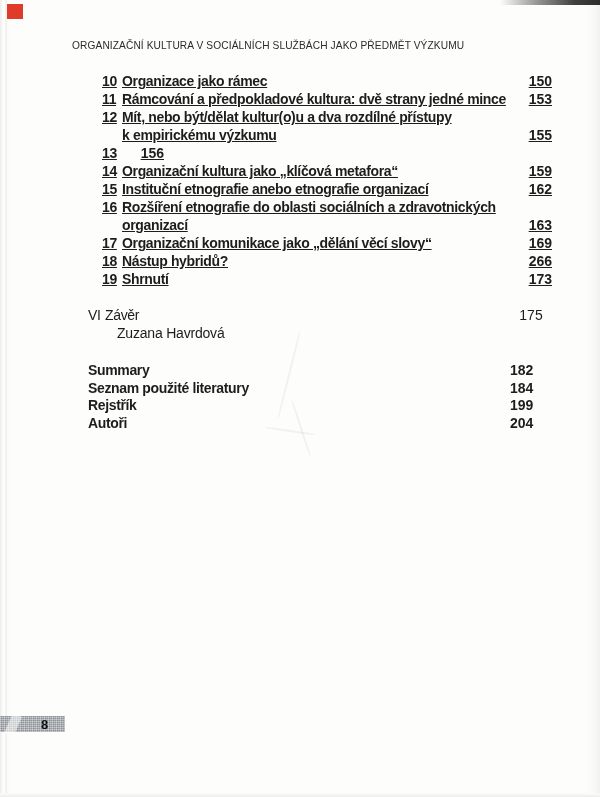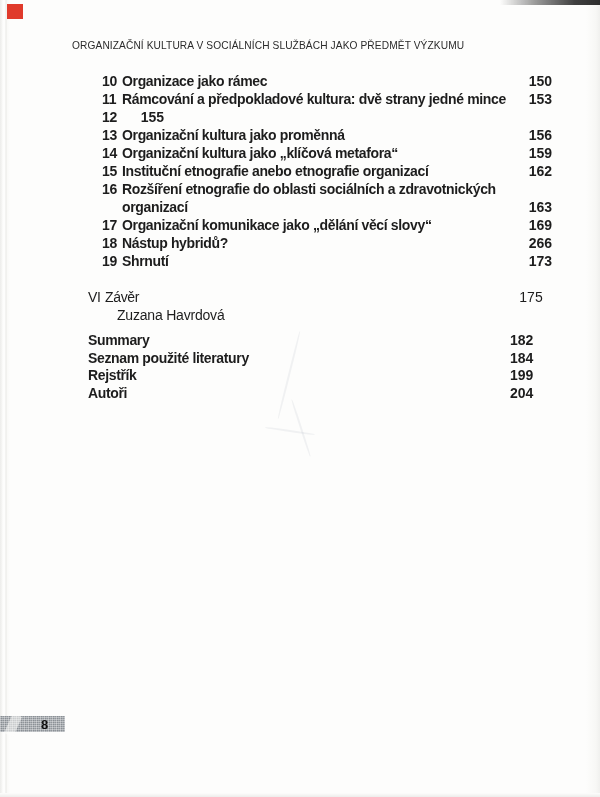--- a/index.html
+++ b/index.html
@@ -25,36 +25,36 @@
   .pm3{left:265px;top:430px;width:50px;height:2px;transform:rotate(8deg);}
   
   .red-tab{position:absolute;left:7px;top:4px;width:16px;height:15px;background:#e03a2b;}
   
   .running-head{position:absolute;left:72px;top:39px;width:470px;
     font-size:10.5px;letter-spacing:.1px;color:#2b2b2b;font-weight:400;
     transform:scaleX(.97);transform-origin:left;white-space:nowrap;}
   
   .content{position:absolute;left:88px;top:72px;width:464px;}
   .toc-entries{line-height:18px;font-size:14px;font-weight:bold;letter-spacing:-.35px;}
-  .entry{display:flex;}
+  .entry{display:flex;text-decoration:underline;}
   .entry .num{width:20px;flex:none;}
   .entry .titles{flex:1;min-width:0;}
   .entry .t1,.entry .t2{display:block;white-space:nowrap;}
   .entry .t2:empty{display:none;}
   .entry .pg{flex:none;width:42px;text-align:right;align-self:flex-end;letter-spacing:0;}
   .toc-entries .entry{padding-left:14px;}
   
   .chapter{margin-top:18px;line-height:18px;font-size:14px;letter-spacing:-.35px;}
   .chapter .row{display:flex;font-weight:normal;}
   .chapter .num{width:17px;flex:none;}
   .chapter .title{flex:1;}
   .chapter .pg{flex:none;width:42px;text-align:center;letter-spacing:0;}
   .chapter .author{margin-left:29px;font-weight:400;letter-spacing:-.2px;}
   
-  .back-matter{margin-top:8px;line-height:17.5px;font-size:14px;font-weight:bold;letter-spacing:-.35px;}
+  .back-matter{margin-top:20px;line-height:17.5px;font-size:14px;font-weight:bold;letter-spacing:-.35px;}
   .bm-row{display:flex;}
   .bm-row .title{flex:1;}
   .bm-row .pg{flex:none;width:42px;letter-spacing:0;}
   
   .folio-band{position:absolute;left:0;top:716px;width:65px;height:16px;
     background:
       repeating-linear-gradient(0deg,rgba(255,255,255,.35) 0 1px,rgba(0,0,0,0) 1px 2px),
       repeating-linear-gradient(90deg,#b3b7bb 0 1px,#898e93 1px 2px,#a2a7ac 2px 3px,#90959a 3px 4px);
   }
   .folio-band .streak{position:absolute;left:8px;top:-2px;width:10px;height:22px;
@@ -87,27 +87,28 @@
     </div>
     <div class="entry">
       <span class="num">11</span>
       <span class="titles">
           <span class="t1">Rámcování a předpokladové kultura: dvě strany jedné mince</span>
         </span>
       <span class="pg">153</span>
     </div>
     <div class="entry">
       <span class="num">12</span>
+      <span class="titles">
+          <span class="t1">Mít, nebo být/dělat kultur(o)u a dva rozdílné přístupy</span>
+          <span class="t2">k empirickému výzkumu</span>
+        </span>
       <span class="pg">155</span>
     </div>
     <div class="entry">
       <span class="num">13</span>
-      <span class="titles">
-          <span class="t1">Organizační kultura jako proměnná</span>
-        </span>
       <span class="pg">156</span>
     </div>
     <div class="entry">
       <span class="num">14</span>
       <span class="titles">
           <span class="t1">Organizační kultura jako „klíčová metafora“</span>
         </span>
       <span class="pg">159</span>
     </div>
     <div class="entry">

